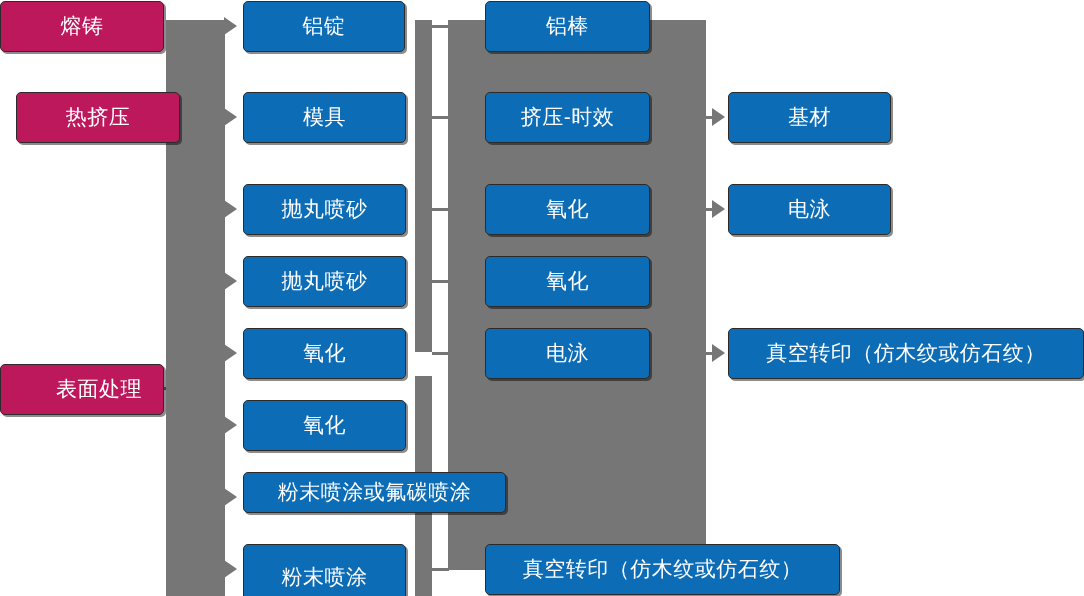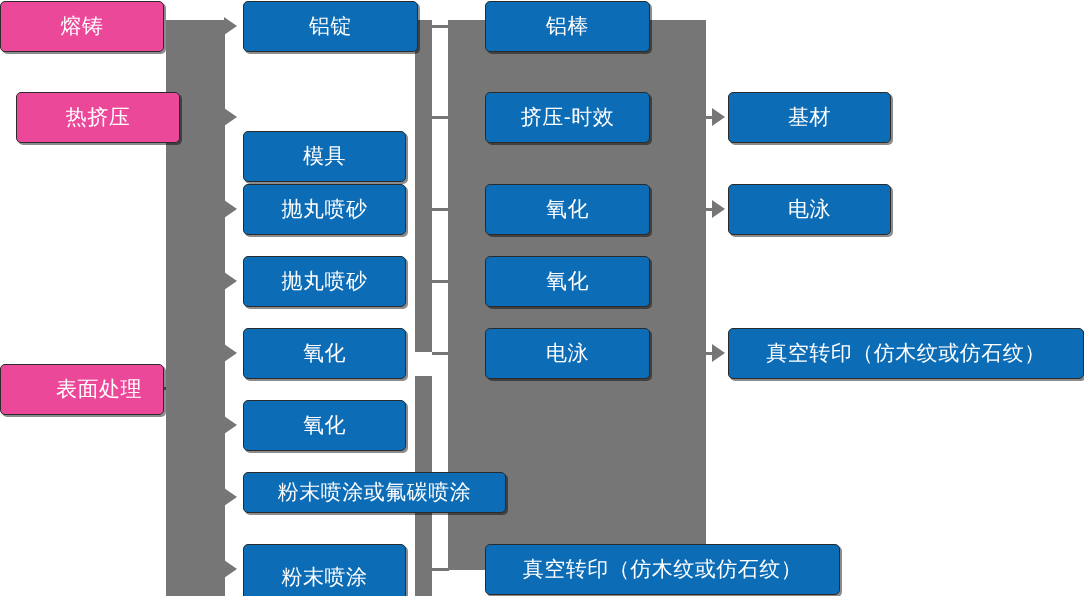--- a/index.html
+++ b/index.html
@@ -63,21 +63,21 @@
     display: flex;
     align-items: center;
     justify-content: center;
     text-align: center;
     line-height: 1.15;
     white-space: nowrap;
     box-shadow: 2px 2px 0 rgba(0,0,0,0.45);
     letter-spacing: 0.5px;
   }
   .box.dark {
-    background: #ec4899;
+    background: #be185d;
   }
   .box.light {
     background: #0C6CB6;
   }
   .box .lbl {
     pointer-events: none;
   }
 </style>
 </head>
 <body>
@@ -124,24 +124,24 @@
   <div class="box dark" style="left:0px; top:1px; width:164px; height:51px; font-size:21px;">
     <span class="lbl">熔铸</span>
   </div>
   <div class="box dark" style="left:0px; top:92px; width:164px; height:51px; font-size:21px;margin-left:16px;">
     <span class="lbl">热挤压</span>
   </div>
   <div class="box dark" style="left:0px; top:364px; width:164px; height:51px; font-size:21px;padding-left:34px;">
     <span class="lbl">表面处理</span>
   </div>
 
-  <div class="box light" style="left:243px; top:1px; width:175px; height:51px; font-size:21px;">
+  <div class="box light" style="left:243px; top:1px; width:162px; height:51px; font-size:21px;">
     <span class="lbl">铝锭</span>
   </div>
-  <div class="box light" style="left:243px; top:92px; width:163px; height:51px; font-size:21px;margin-top:39px;">
+  <div class="box light" style="left:243px; top:92px; width:163px; height:51px; font-size:21px;">
     <span class="lbl">模具</span>
   </div>
   <div class="box light" style="left:243px; top:184px; width:163px; height:51px; font-size:21px;">
     <span class="lbl">抛丸喷砂</span>
   </div>
   <div class="box light" style="left:243px; top:256px; width:163px; height:51px; font-size:21px;">
     <span class="lbl">抛丸喷砂</span>
   </div>
   <div class="box light" style="left:243px; top:328px; width:163px; height:51px; font-size:21px;">
     <span class="lbl">氧化</span>

